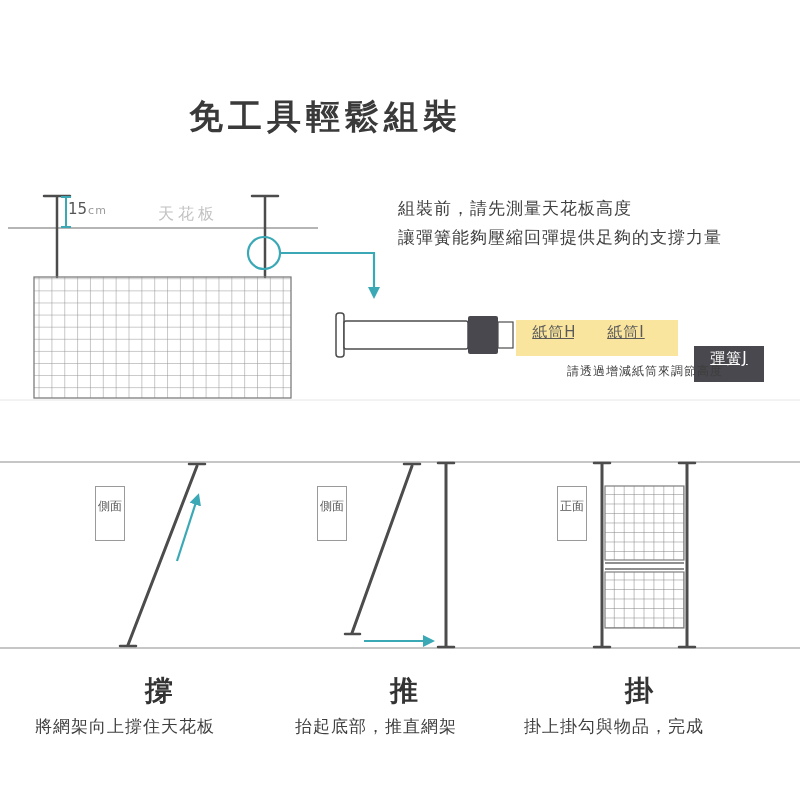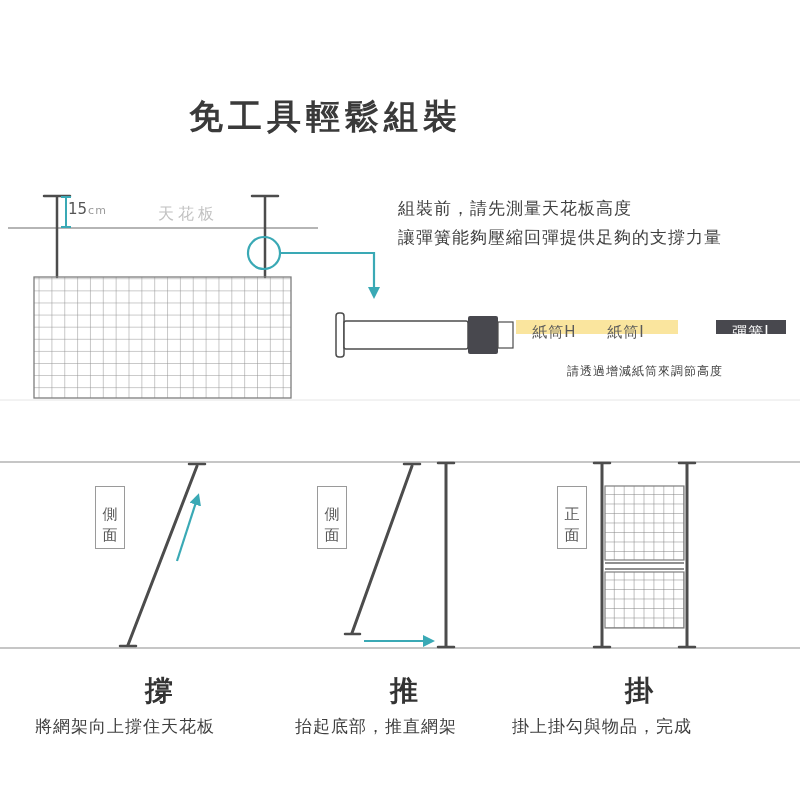--- a/index.html
+++ b/index.html
@@ -7,29 +7,29 @@
         font-family:"DejaVu Sans","Liberation Sans",sans-serif;color:#3f3f3f;}
   #art{position:absolute;left:0;top:0;z-index:1;}
   .txt{position:absolute;z-index:2;}
   #title{left:0;top:94px;width:651px;text-align:center;font-size:34px;font-weight:bold;
          letter-spacing:5px;color:#3a3a3a;}
   #measure{left:68px;top:200px;font-size:15px;color:#555;}
   #measure .unit{font-size:11px;color:#9a9a9a;letter-spacing:1px;margin-left:1px;}
   #ceiling-label{left:158px;top:204px;font-size:16px;color:#c2c2c2;letter-spacing:4px;}
   #instructions{left:398px;top:194px;width:400px;font-size:17px;line-height:29px;
                 letter-spacing:1px;color:#404040;}
-  .chip{position:absolute;top:320px;height:14px;line-height:24px;text-align:center;
-        font-size:15px;letter-spacing:1px;z-index:2;}
+  .chip{position:absolute;top:320px;height:36px;line-height:24px;text-align:center;
+        font-size:15px;letter-spacing:1px;z-index:2;text-decoration:underline;}
   .chip.yellow{background:#FAE59E;color:#5a5a5a;}
   .chip.dark{background:#48484E;color:#ffffff;}
   #note{left:500px;top:363px;width:290px;text-align:center;font-size:12px;
         letter-spacing:1px;color:#3f3f3f;}
   .viewbox{position:absolute;top:486px;width:28px;height:44px;border:1px solid #9a9a9a;
-           background:#ffffff;text-align:center;font-size:15px;line-height:21px;color:#555;
-           word-break:break-all;padding-top:17px;z-index:2;}
+           background:#ffffff;text-align:center;font-size:12px;line-height:21px;color:#555;
+           word-break:break-all;padding-top:9px;z-index:2;}
   .action{position:absolute;top:672px;width:200px;text-align:center;font-size:28px;
           font-weight:bold;color:#333;letter-spacing:2px;z-index:2;}
   .desc{position:absolute;top:715px;font-size:17px;color:#3f3f3f;
         letter-spacing:1px;z-index:2;}
 </style>
 </head>
 <body>
 
 <div id="page">
 
@@ -114,30 +114,30 @@
 
   <div id="ceiling-label" class="txt">天花板</div>
 
   <div id="instructions" class="txt">
     <div>組裝前，請先測量天花板高度</div>
     <div>讓彈簧能夠壓縮回彈提供足夠的支撐力量</div>
   </div>
 
   <div class="chip yellow" style="left:516px;width:77px;">紙筒H</div>
   <div class="chip yellow" style="left:574px;width:104px;text-align:center;">紙筒I</div>
-  <div class="chip dark" style="left:716px;width:70px;">彈簧J</div>
+  <div class="chip dark" style="left:694px;width:70px;margin-top:26px;">彈簧J</div>
 
   <div id="note" class="txt">請透過增減紙筒來調節高度</div>
 
   <div class="viewbox" style="left:95px;">側面</div>
   <div class="viewbox" style="left:317px;">側面</div>
   <div class="viewbox" style="left:557px;">正面</div>
 
   <div class="action" style="left:60px;">撐</div>
   <div class="desc" style="left:35px;width:250px;">將網架向上撐住天花板</div>
 
   <div class="action" style="left:305px;">推</div>
   <div class="desc" style="left:295px;width:220px;">抬起底部，推直網架</div>
 
   <div class="action" style="left:540px;">掛</div>
-  <div class="desc" style="left:512px;width:240px;">掛上掛勾與物品，完成</div>
+  <div class="desc" style="left:524px;width:240px;">掛上掛勾與物品，完成</div>
 
 </div>
 
 </body></html>

